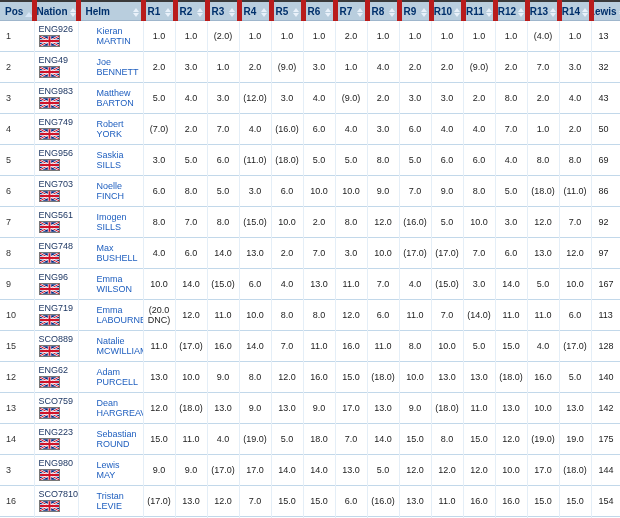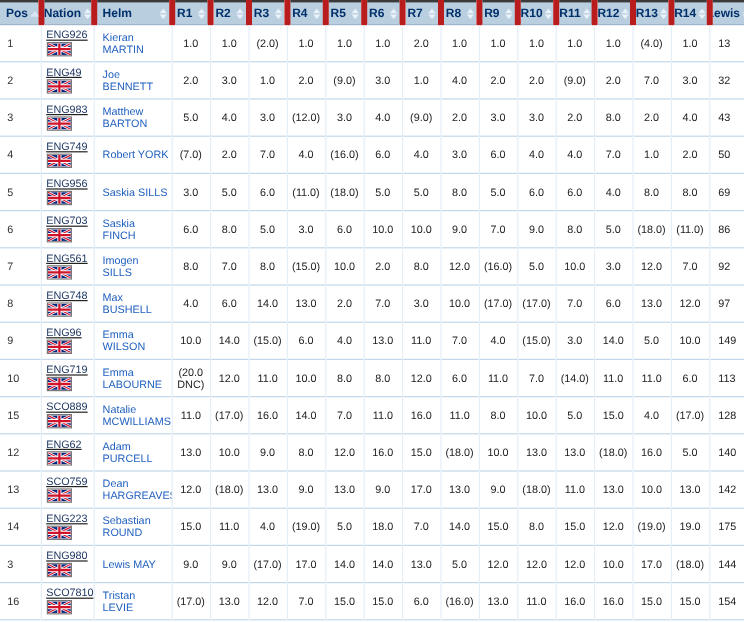--- a/index.html
+++ b/index.html
@@ -8,41 +8,41 @@
   table.results{border-collapse:collapse;table-layout:fixed;width:620px;
         border-top:2px solid #3a3a3a;}
   
   col.c-pos{width:34px;} col.c-nation{width:44px;} col.c-helm{width:65px;}
   col.c-race{width:32px;} col.c-nett{width:29px;}
 
   th{background:#b9cede;color:#00306b;font-size:10px;font-weight:bold;
      height:18px;padding:0 2px;border-left:5px solid #b91c1c;
      border-bottom:1px solid #9fb6cc;overflow:hidden;}
   th:first-child{border-left:none;}
-  .th-inner{display:flex;align-items:center;justify-content:center;gap:2px;position:relative;}
+  .th-inner{display:flex;align-items:flex-end;justify-content:center;gap:2px;position:relative;}
   .th-inner.left{justify-content:flex-start;padding-left:3px;}
   .th-lbl{white-space:nowrap;}
   .sort{display:inline-flex;flex-direction:column;gap:1px;margin-left:auto;flex:none;}
   .tri-up{width:0;height:0;border-left:3px solid transparent;border-right:3px solid transparent;
      border-bottom:4px solid #e9f1fa;}
   .tri-down{width:0;height:0;border-left:3px solid transparent;border-right:3px solid transparent;
      border-top:4px solid #e9f1fa;}
   .sort-single .tri-up{border-bottom-color:#d7e6f6;border-left-width:4px;border-right-width:4px;border-bottom-width:5px;}
 
   td{font-size:9px;color:#222;border-top:1px solid #c2d8ea;
      border-left:1px solid #e4eef7;vertical-align:middle;
      padding:3px 2px;height:23px;line-height:10px;overflow:hidden;}
   td:first-child{border-left:none;}
   tr:last-child td{border-bottom:1px solid #c2d8ea;}
 
   td.pos{padding-left:6px;color:#333;}
-  td.nation{padding-left:4px;text-decoration:underline;}
+  td.nation{padding-left:4px;}
   .nation-code{color:#1f3864;display:block;line-height:10px;}
   .flag{display:inline-block;margin-top:1px;line-height:0;border:1px solid #777;}
-  td.helm{padding-left:7px;}
+  td.helm{padding-left:18px;}
   .helm-name{color:#1f5fbf;white-space:pre-line;cursor:pointer;}
   td.race{text-align:center;white-space:pre-line;}
   td.nett{padding-left:7px;color:#222;}
 </style>
 </head>
 <body>
 
 <div class="page">
   <table class="results">
     <colgroup id="colgroup">
@@ -365,21 +365,21 @@
         </tr>
         <tr>
           <td class="pos">6</td>
           <td class="nation"><span class="nation-code">ENG703</span><span class="flag"><svg width="19" height="10" viewBox="0 0 60 30">
                 <rect width="60" height="30" fill="#00247d"></rect>
                 <path d="M0,0 L60,30 M60,0 L0,30" stroke="#ffffff" stroke-width="7"></path>
                 <path d="M0,0 L60,30 M60,0 L0,30" stroke="#cf142b" stroke-width="3"></path>
                 <path d="M30,0 V30 M0,15 H60" stroke="#ffffff" stroke-width="11"></path>
                 <path d="M30,0 V30 M0,15 H60" stroke="#cf142b" stroke-width="6"></path>
               </svg></span></td>
-          <td class="helm"><span class="helm-name">Saskia FINCH</span></td>
+          <td class="helm"><span class="helm-name">Noelle FINCH</span></td>
           <td class="race">6.0</td>
           <td class="race">8.0</td>
           <td class="race">5.0</td>
           <td class="race">3.0</td>
           <td class="race">6.0</td>
           <td class="race">10.0</td>
           <td class="race">10.0</td>
           <td class="race">9.0</td>
           <td class="race">7.0</td>
           <td class="race">9.0</td>
@@ -459,21 +459,21 @@
           <td class="race">4.0</td>
           <td class="race">13.0</td>
           <td class="race">11.0</td>
           <td class="race">7.0</td>
           <td class="race">4.0</td>
           <td class="race">(15.0)</td>
           <td class="race">3.0</td>
           <td class="race">14.0</td>
           <td class="race">5.0</td>
           <td class="race">10.0</td>
-          <td class="nett">149</td>
+          <td class="nett">167</td>
         </tr>
         <tr>
           <td class="pos">10</td>
           <td class="nation"><span class="nation-code">ENG719</span><span class="flag"><svg width="19" height="10" viewBox="0 0 60 30">
                 <rect width="60" height="30" fill="#00247d"></rect>
                 <path d="M0,0 L60,30 M60,0 L0,30" stroke="#ffffff" stroke-width="7"></path>
                 <path d="M0,0 L60,30 M60,0 L0,30" stroke="#cf142b" stroke-width="3"></path>
                 <path d="M30,0 V30 M0,15 H60" stroke="#ffffff" stroke-width="11"></path>
                 <path d="M30,0 V30 M0,15 H60" stroke="#cf142b" stroke-width="6"></path>
               </svg></span></td>

